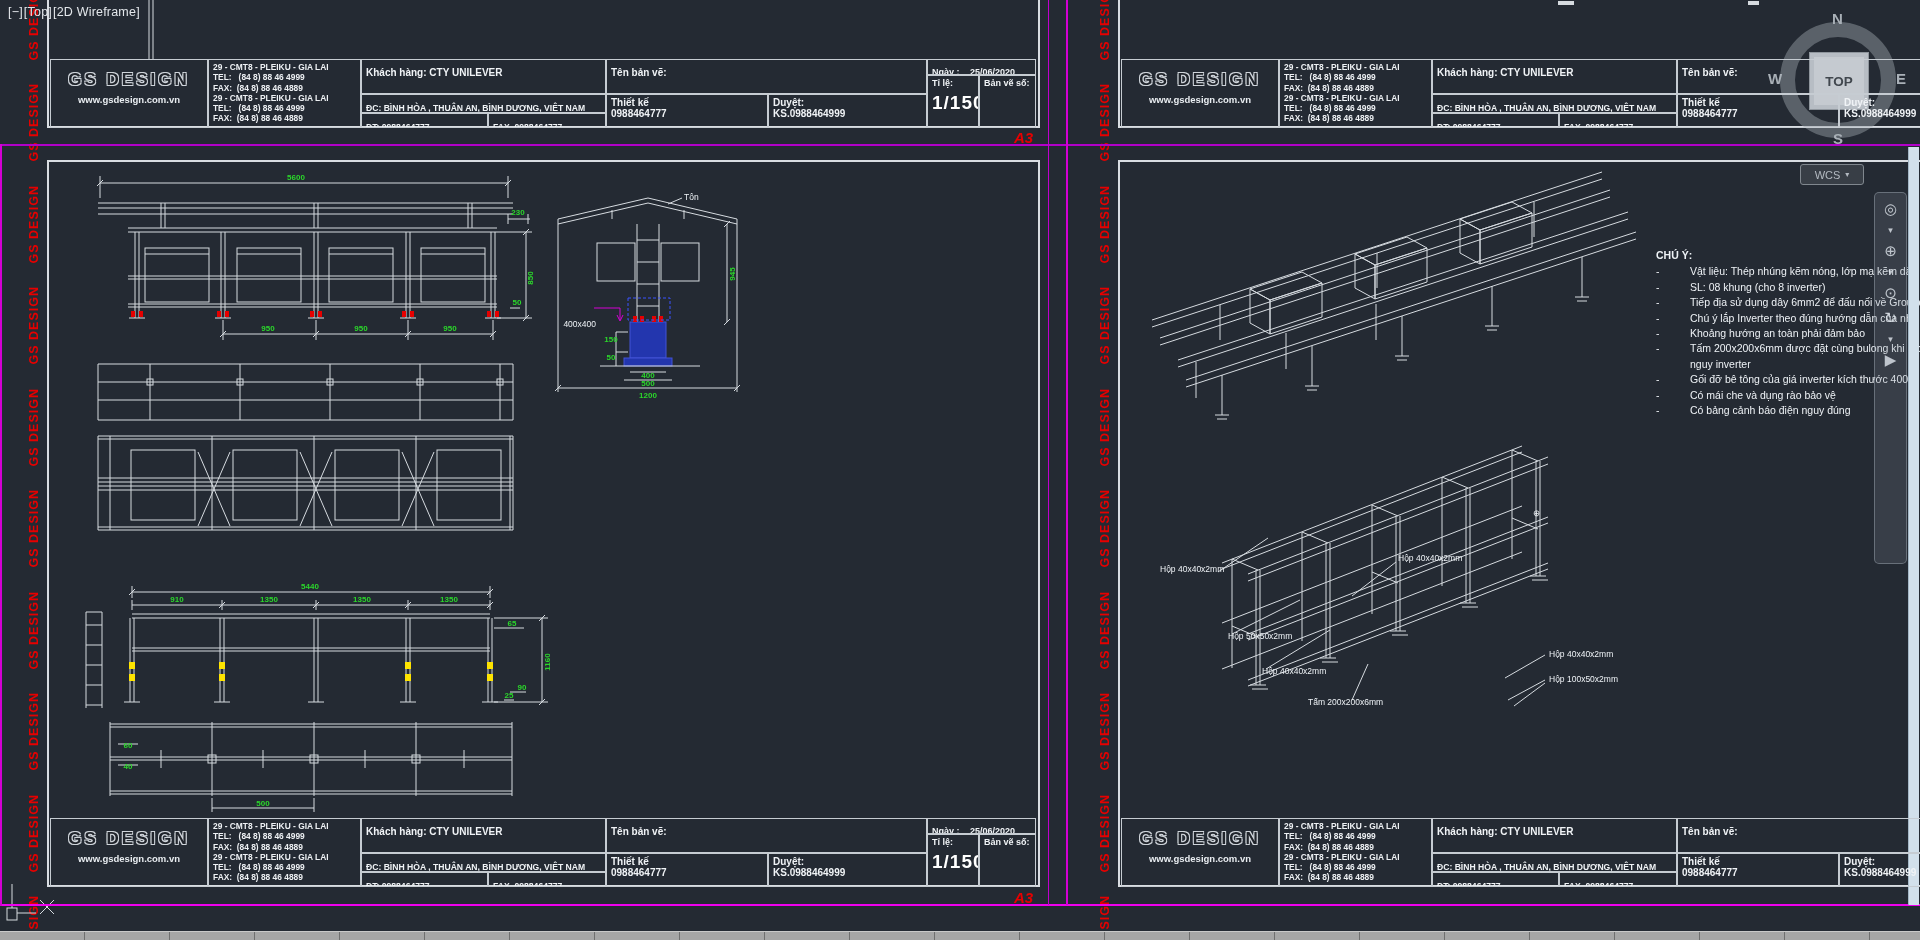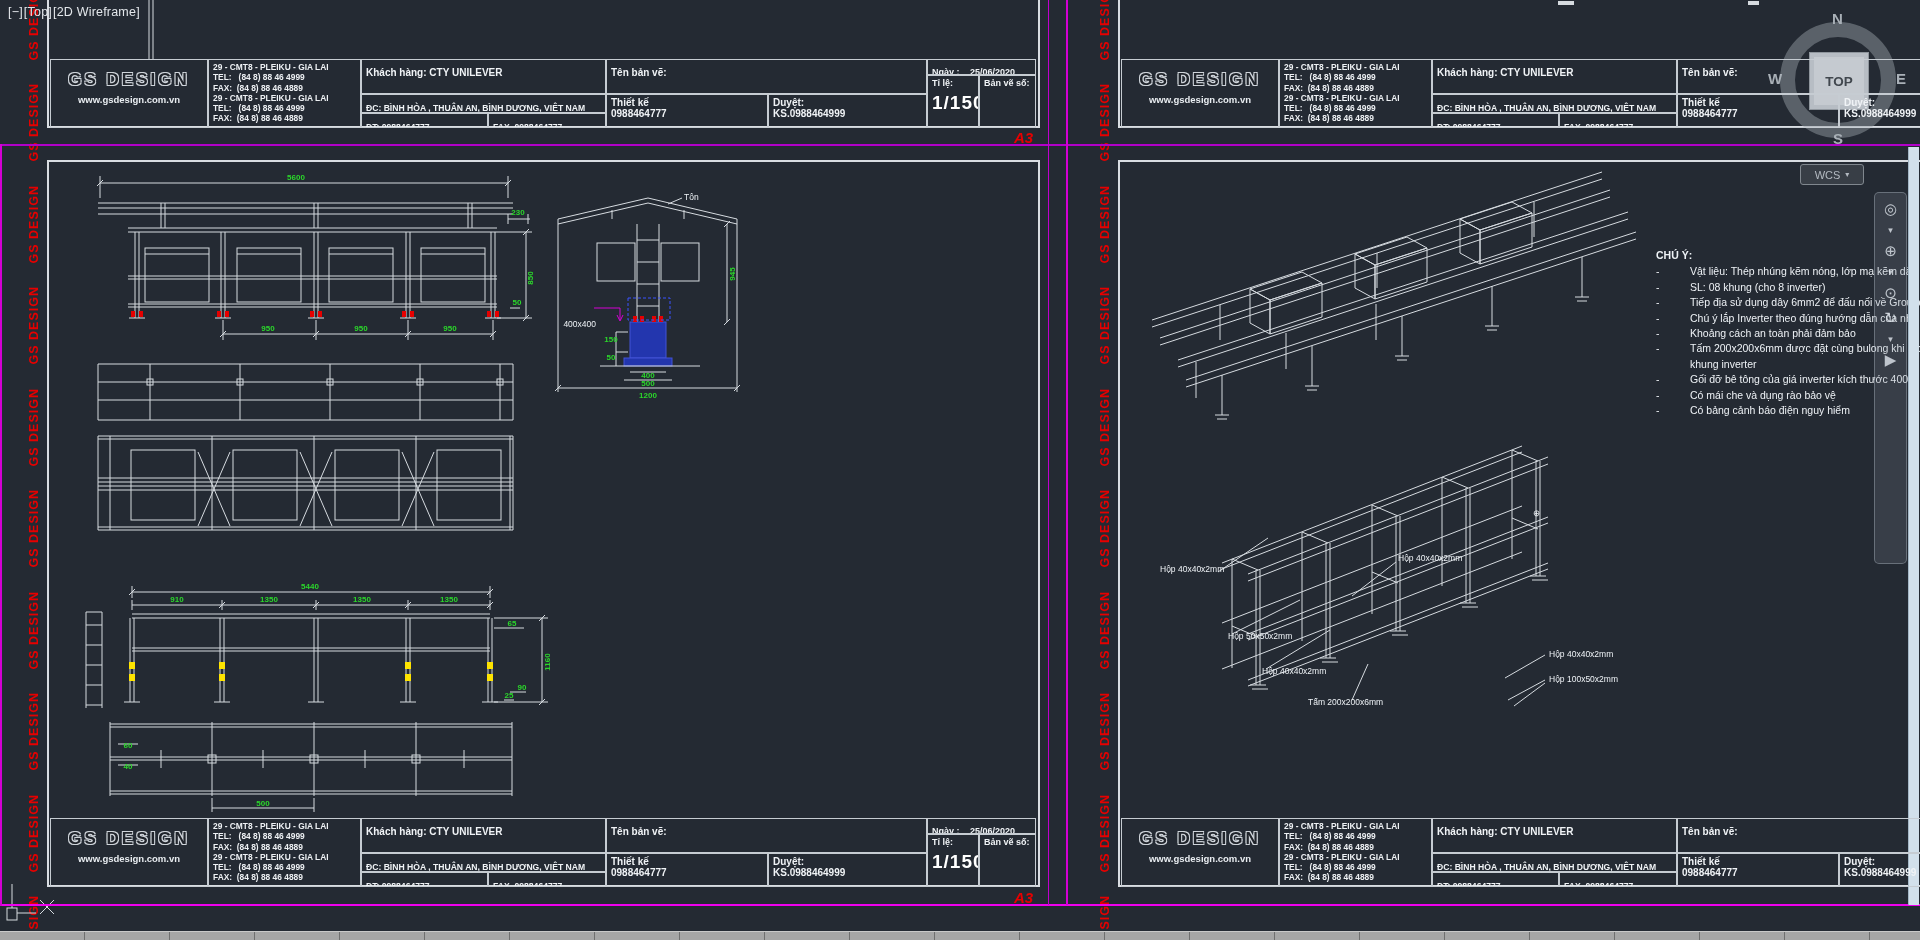--- a/index.html
+++ b/index.html
@@ -357,41 +357,41 @@
     <div class="row">
         <span class="b">-</span>
         <span>Tiếp địa sử dụng dây 6mm2 để đấu nối về Ground</span>
       </div>
     <div class="row">
         <span class="b">-</span>
         <span>Chú ý lắp Inverter theo đúng hướng dẫn của nhà</span>
       </div>
     <div class="row">
         <span class="b">-</span>
-        <span>Khoảng cách an toàn phải đảm bảo</span>
+        <span>Khoảng hướng an toàn phải đảm bảo</span>
       </div>
     <div class="row">
         <span class="b">-</span>
         <span>Tấm 200x200x6mm được đặt cùng bulong khi lắp</span>
       </div>
     <div class="row">
         <span class="b"></span>
-        <span>khung inverter</span>
+        <span>nguy inverter</span>
       </div>
     <div class="row">
         <span class="b">-</span>
         <span>Gối đỡ bê tông của giá inverter kích thước 400x</span>
       </div>
     <div class="row">
         <span class="b">-</span>
         <span>Có mái che và dụng rào bảo vệ</span>
       </div>
     <div class="row">
         <span class="b">-</span>
-        <span>Có bảng cảnh báo điện nguy hiểm</span>
+        <span>Có bảng cảnh báo điện nguy đúng</span>
       </div>
   </div>
 
   <div class="mag" style="left:0;top:144px;width:1920px;height:2px;background:#b100c8;"></div>
   <div class="mag" style="left:0;top:904px;width:1920px;height:2px;background:#ee00ee;"></div>
   <div class="mag" style="left:0;top:144px;width:2px;height:762px;"></div>
   <div class="mag" style="left:1048px;top:0;width:1px;height:905px;background:#c000d0;"></div>
   <div class="mag" style="left:1066px;top:0;width:2px;height:905px;"></div>
 
   <div id="viewlabel" class="abs">

